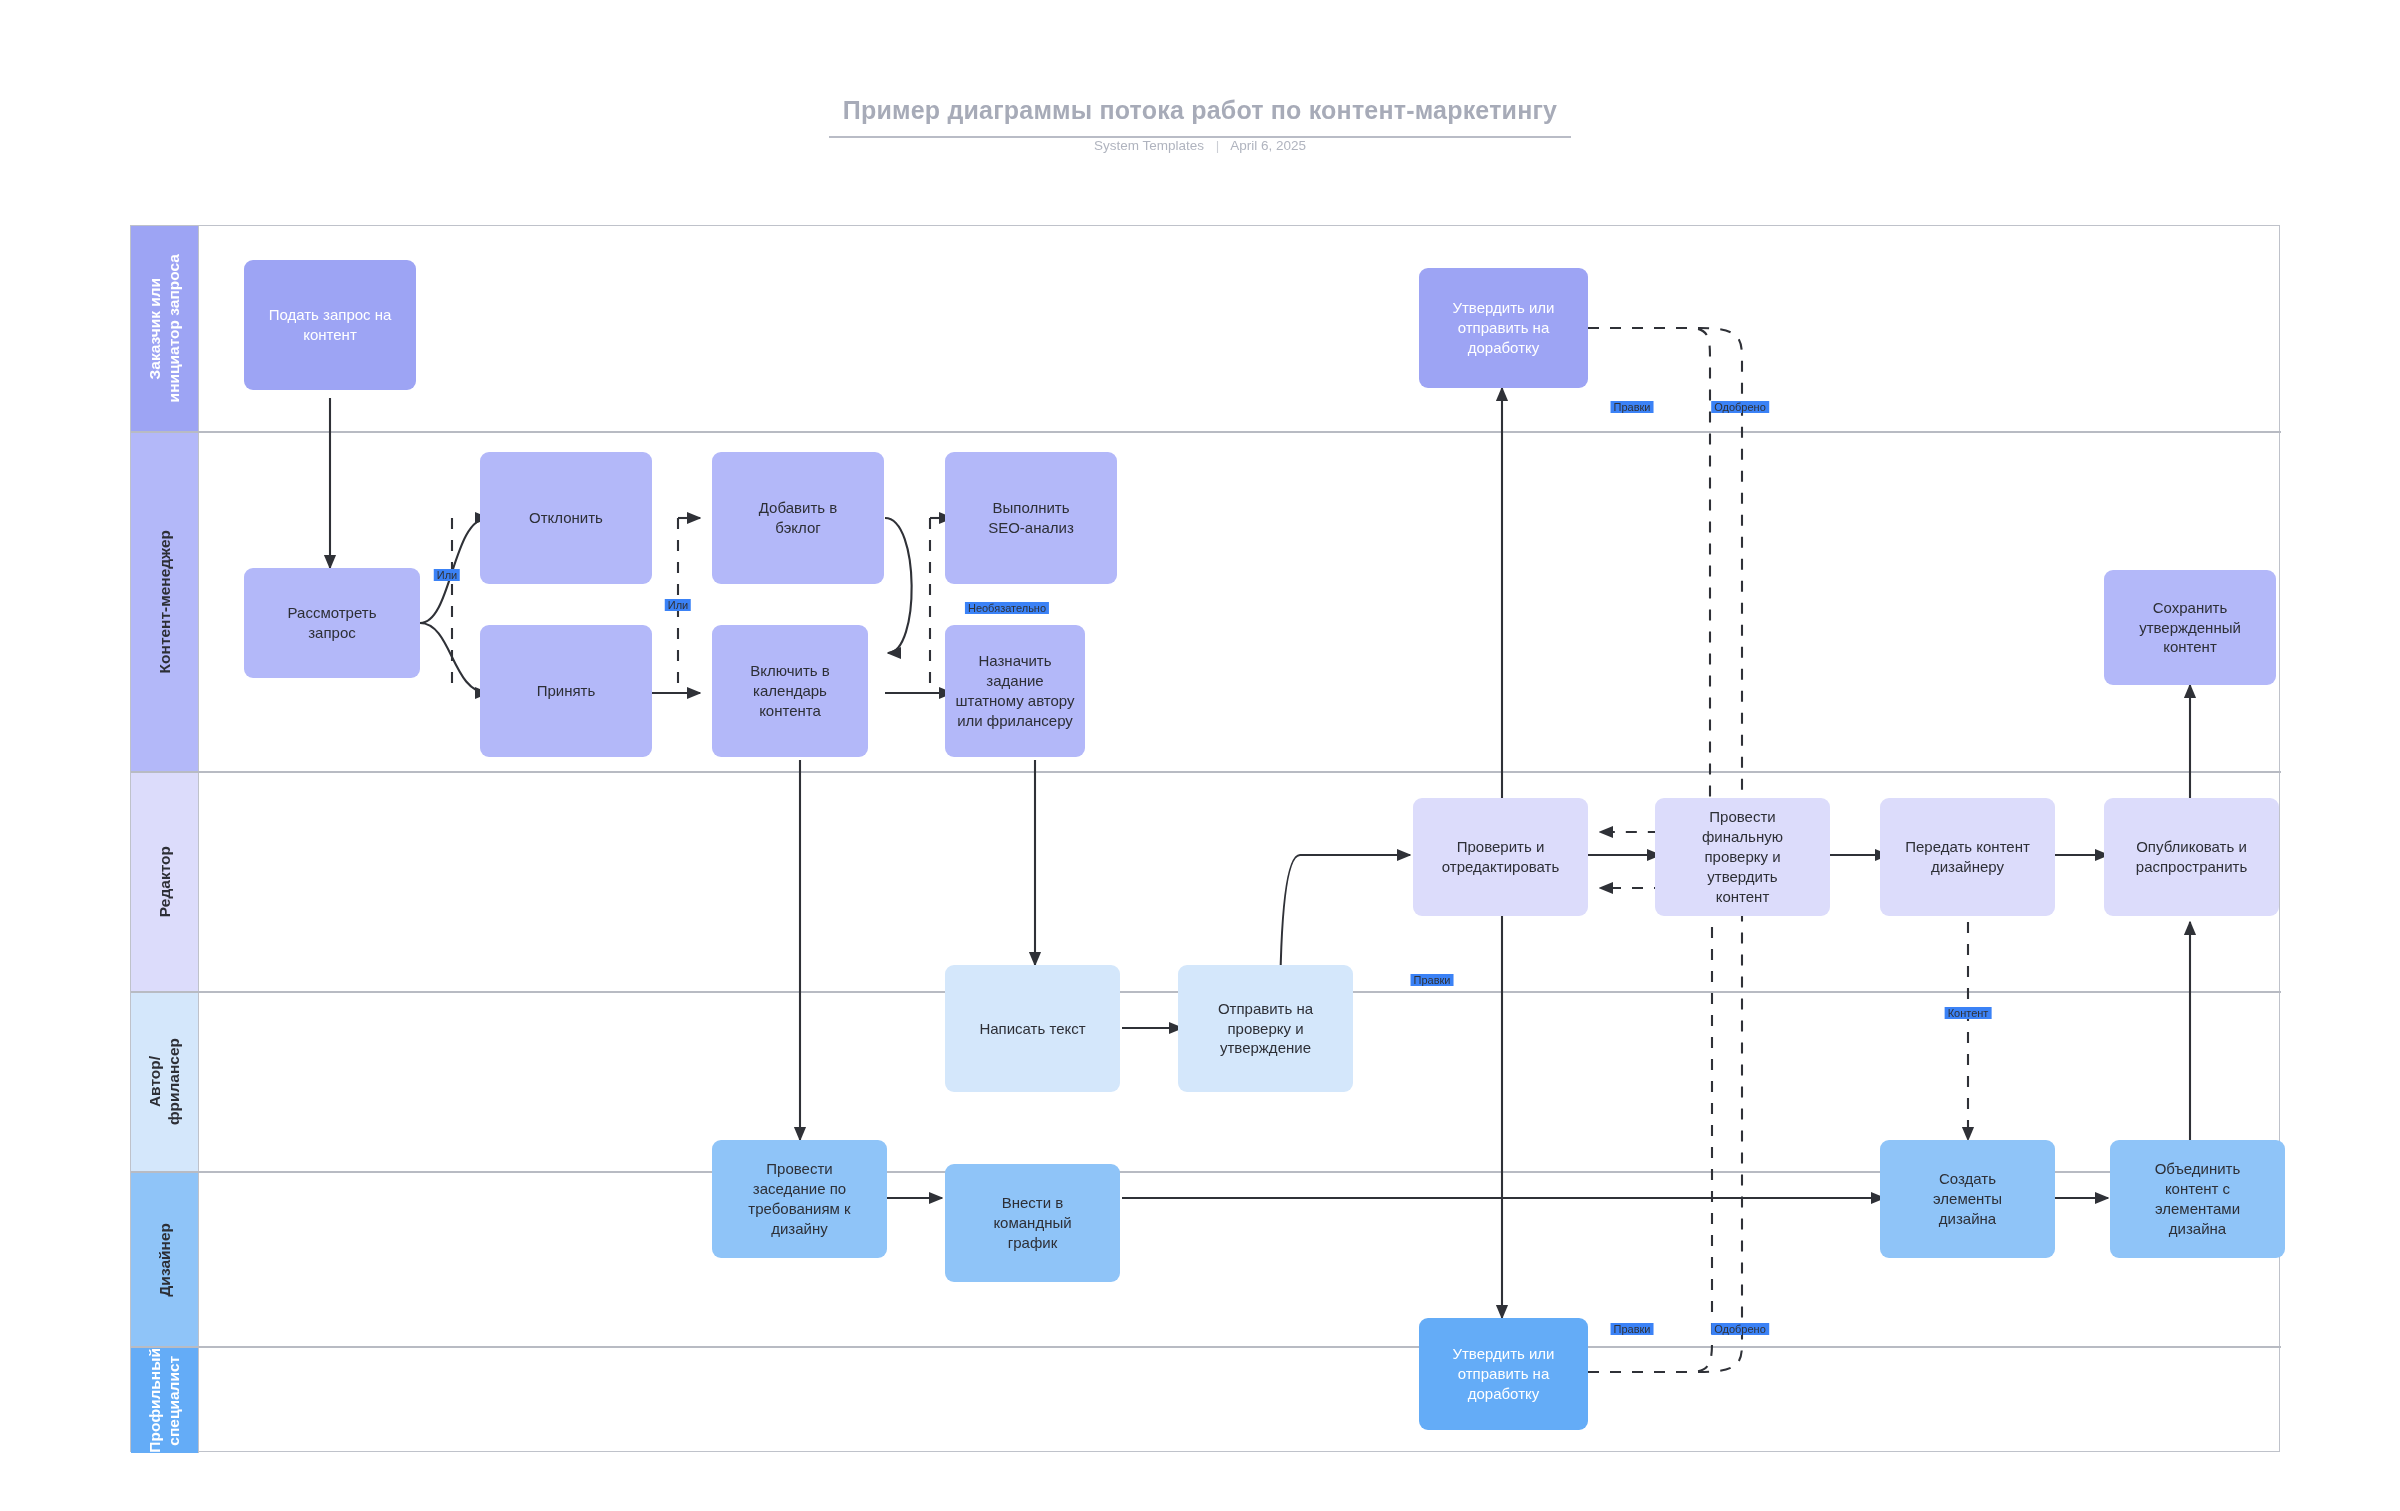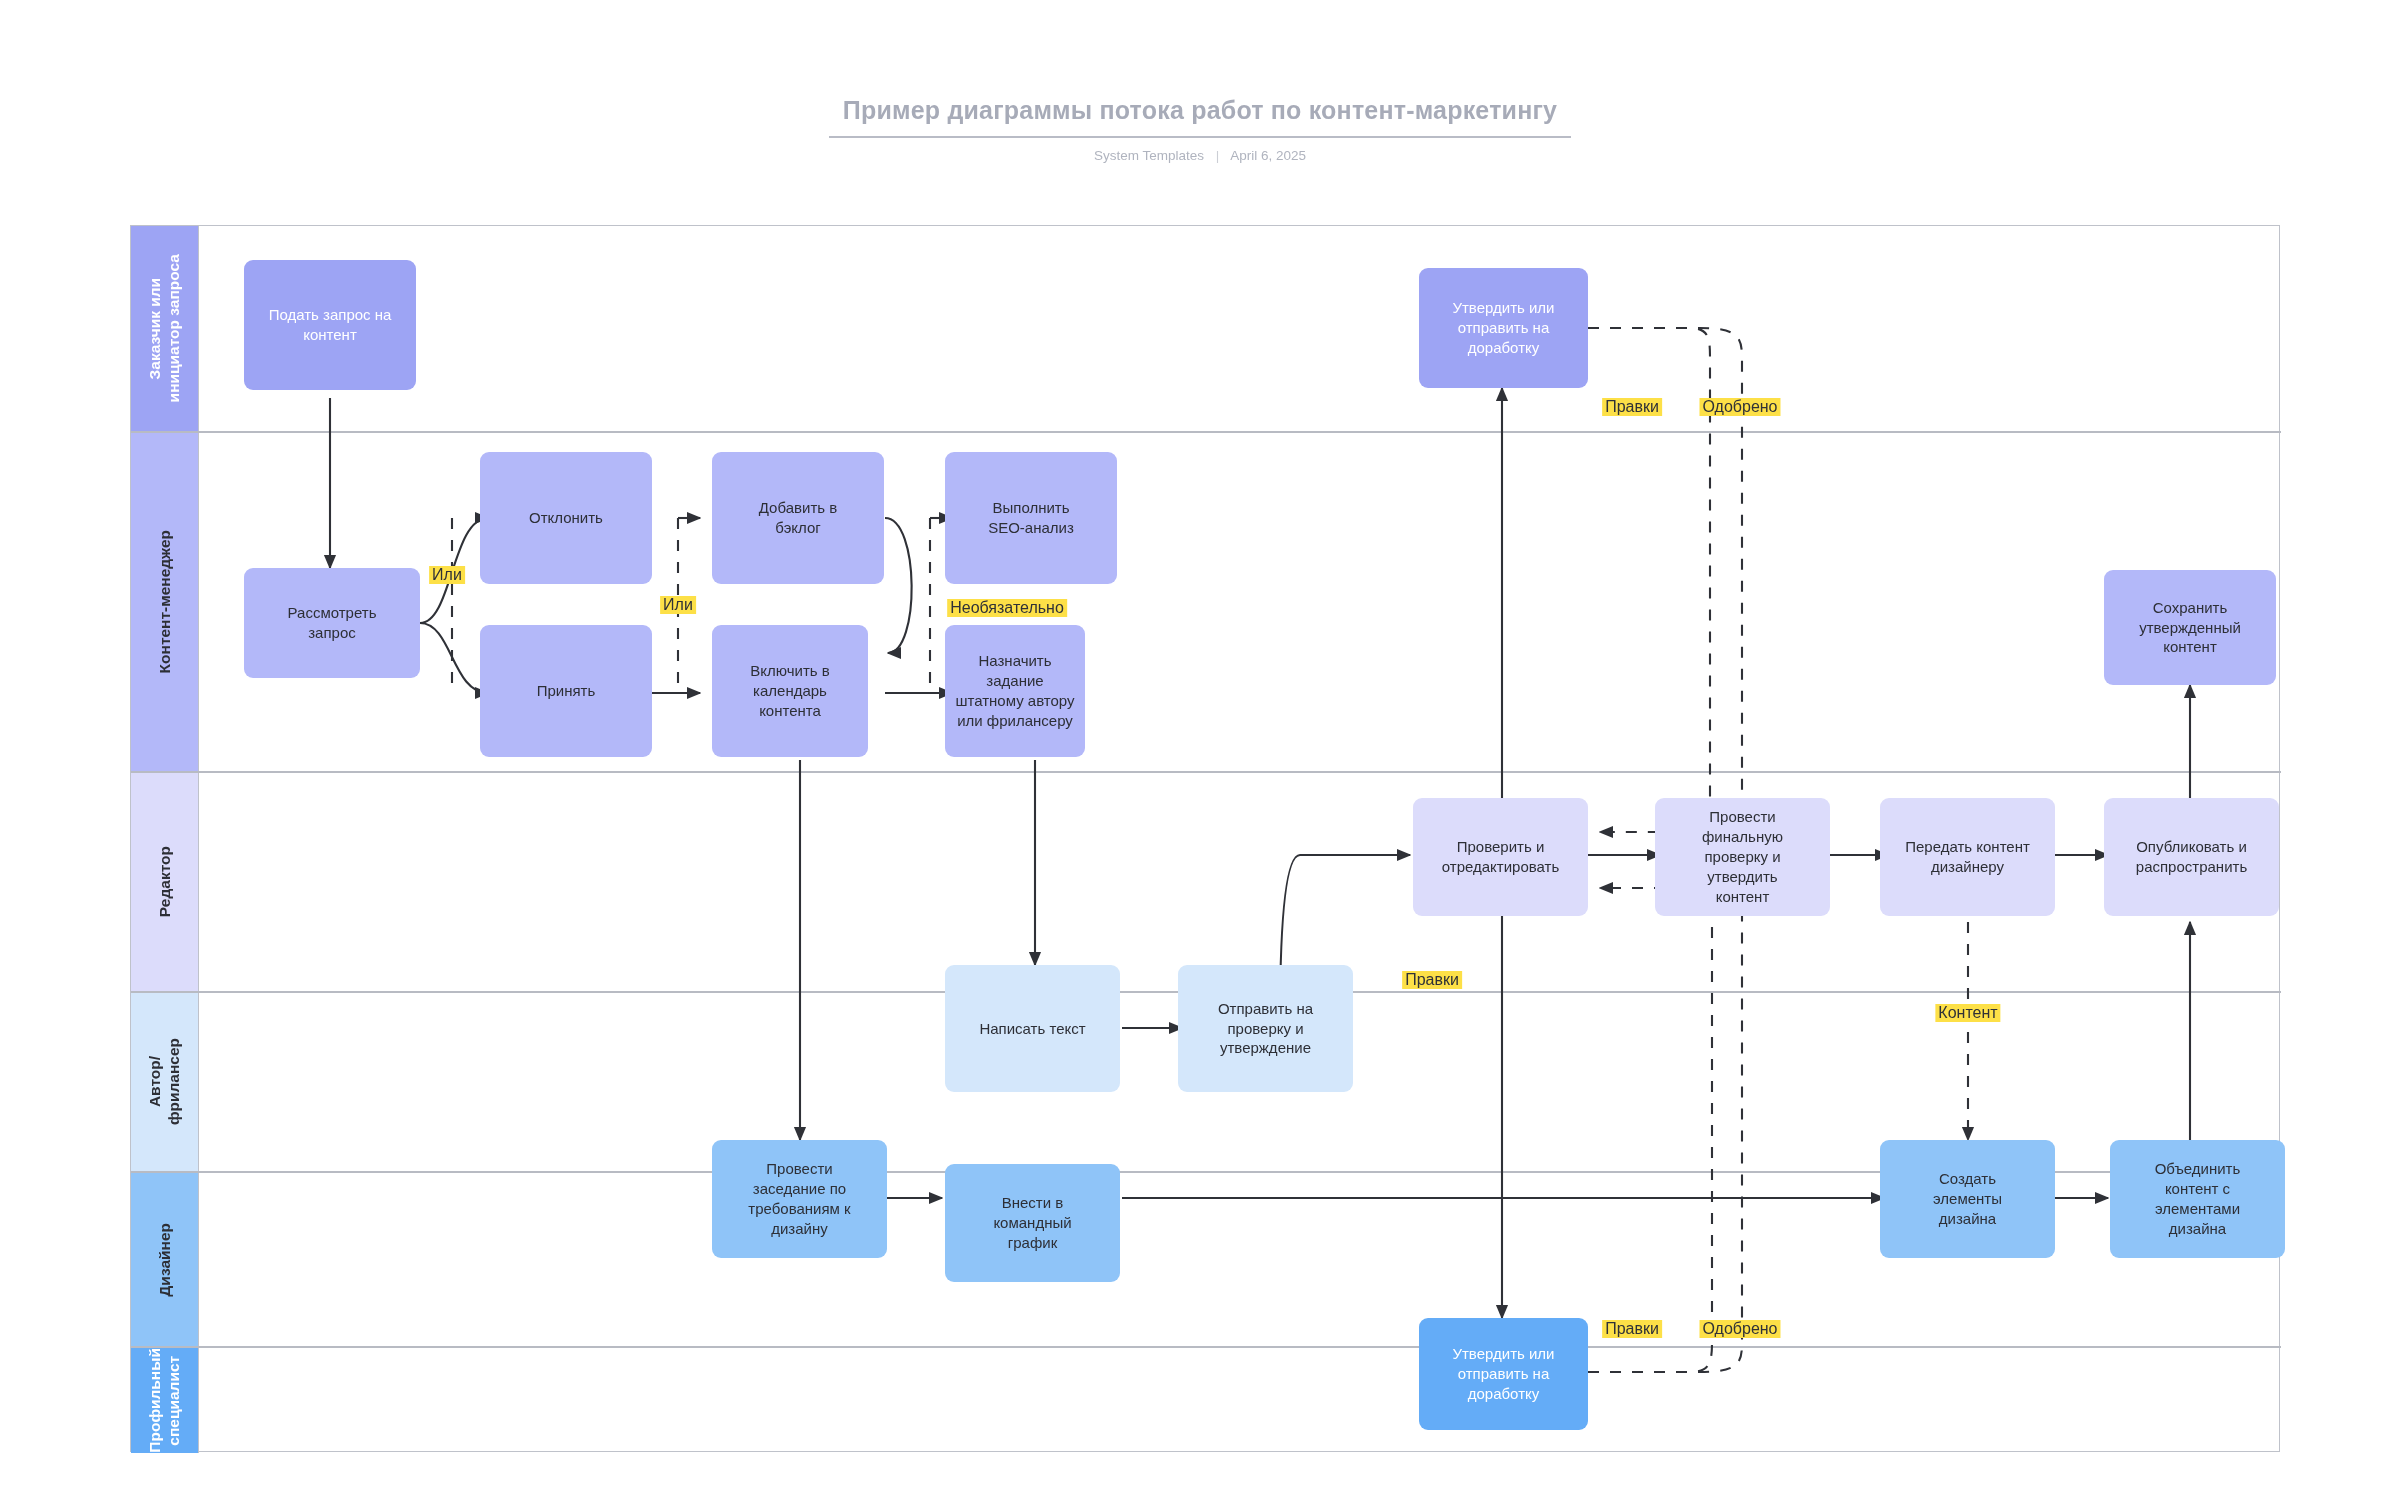--- a/index.html
+++ b/index.html
@@ -12,21 +12,21 @@
   #root { position: relative; width: 2400px; height: 1511px; }
 
   
   .hdr { position: absolute; left: 0; top: 96px; width: 2400px; text-align: center; }
   .hdr-title {
     font-size: 25px; font-weight: bold; color: #a7abb8;
     letter-spacing: .2px;
     display: inline-block; padding: 0 14px 11px 14px;
     border-bottom: 2px solid #b9bcc6;
   }
-  .hdr-sub { margin-top: 10px; font-size: 13.5px; color: #b0b4bf; }
+  .hdr-sub { font-size: 13.5px; color: #b0b4bf; }
   .hdr-sub .sep { display: inline-block; padding: 0 8px; color: #ccced5; }
 
   
   #frame {
     position: absolute; left: 130px; top: 225px;
     width: 2150px; height: 1227px;
     border: 1.6px solid #bfc2ca;
     background: #fff;
   }
   
@@ -56,22 +56,22 @@
   .n-indigo2 { background: #b3b8f9; color: #2d2f36; }
   .n-lav     { background: #dcdcfb; color: #2d2f36; }
   .n-pale    { background: #d4e7fb; color: #2d2f36; }
   .n-blue    { background: #8fc4f8; color: #2d2f36; }
   .n-blue-w  { background: #64acf7; color: #ffffff; }
 
   
   #edges { position: absolute; left: 0; top: 0; width: 2400px; height: 1511px;
            pointer-events: none; }
   .elabel {
-    position: absolute; font-size: 16px; color: #2f3137;
-    background: #fde047; padding: 0 3px; white-space: nowrap;
+    position: absolute; font-size: 11px; color: #2f3137;
+    background: #3b82f6; padding: 0 3px; white-space: nowrap;
     transform: translate(-50%,-50%);
   }
 </style>
 </head>
 <body>
 
 <div id="root">
 
   <div class="hdr">
     <div class="hdr-title">Пример диаграммы потока работ по контент-маркетингу</div>

